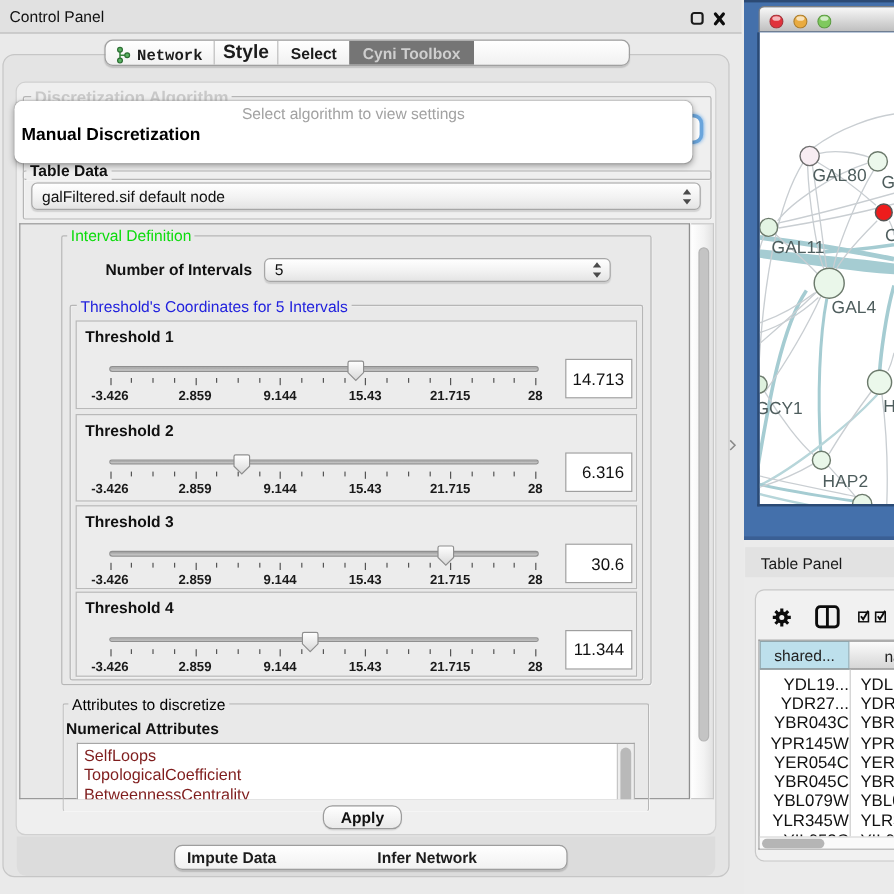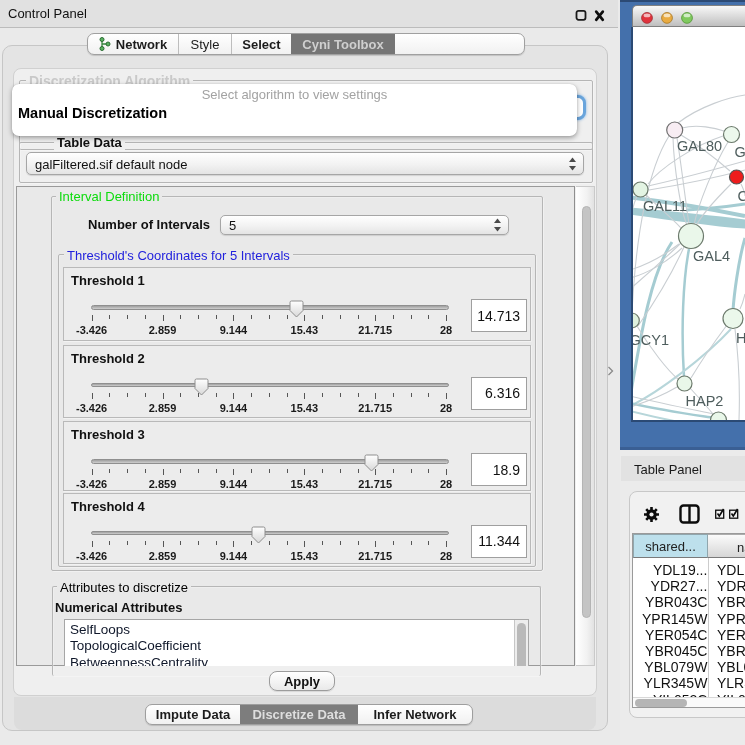--- a/index.html
+++ b/index.html
@@ -29,41 +29,41 @@
 <svg class="abs" style="left:575px;top:9px;" width="32" height="13" viewBox="0 0 32 13">
   <rect x="1.5" y="1.8" width="9" height="9" rx="2" fill="none" stroke="#1a1a1a" stroke-width="1.8"></rect>
   <path d="M21.2 2.6 L27.8 10.8 M27.8 2.6 L21.2 10.8" stroke="#0d0d0d" stroke-width="2.7" stroke-linecap="round"></path>
 </svg>
 
 <div class="abs" style="left:2px;top:45px;width:606px;height:686px;background:#e4e4e4;border:1px solid #c6c6c6;border-radius:10px;"></div>
 
 <div class="abs" style="left:13px;top:68px;width:584px;height:628px;background:#efefef;border:1px solid #d0d0d0;border-radius:8px;"></div>
 
 <div class="abs" style="left:87px;top:33px;width:438px;height:22px;background:linear-gradient(#ffffff,#f1f1f1);border:1px solid #a0a0a0;border-radius:7px;box-shadow:0 1px 1px rgba(0,0,0,.15);display:flex;align-items:stretch;overflow:hidden;">
-  <div style="flex:0 0 90px;display:flex;align-items:center;justify-content:center;font-size:13px;font-weight:600;color:#1c1c1c;">
+  <div style="flex:0 0 90px;display:flex;align-items:flex-end;justify-content:center;font-size:13px;font-weight:600;color:#1c1c1c;font-family:Liberation Mono, monospace;">
     <svg width="12" height="16" viewBox="0 0 12 16" style="margin-right:5px;">
       <path d="M3 4 V12.5 M3 8 H8.5" stroke="#38843f" stroke-width="1.3" fill="none"></path>
       <circle cx="3" cy="3.5" r="2" fill="#5ab262" stroke="#2c6e33" stroke-width="1"></circle>
       <circle cx="9" cy="8" r="2" fill="#5ab262" stroke="#2c6e33" stroke-width="1"></circle>
       <circle cx="3" cy="12.5" r="2" fill="#5ab262" stroke="#2c6e33" stroke-width="1"></circle>
     </svg>Network</div>
   <div class="tabsep"></div>
-  <div style="flex:0 0 52px;display:flex;align-items:center;justify-content:center;font-size:13px;font-weight:400;color:#1c1c1c;">Style</div>
+  <div style="flex:0 0 52px;display:flex;align-items:center;justify-content:center;font-size:16px;font-weight:700;color:#1c1c1c;">Style</div>
   <div class="tabsep"></div>
   <div style="flex:0 0 59px;display:flex;align-items:center;justify-content:center;font-size:13px;font-weight:600;color:#1c1c1c;">Select</div>
   <div style="flex:0 0 104px;display:flex;align-items:center;justify-content:center;font-size:13px;font-weight:600;color:#cfcfcf;background:#757575;">Cyni Toolbox</div>
 </div>
 
 <div class="group" style="left:19px;top:80px;width:574px;height:70px;"></div>
 <div class="abs" style="left:26px;top:73px;font-size:14px;font-weight:bold;color:#c9c9c9;background:#efefef;padding:0 3px;">Discretization Algorithm</div>
 
 <div class="abs" style="left:500px;top:95px;width:86px;height:25px;background:#fff;border:3px solid #6aa5dc;border-radius:8px;box-shadow:0 0 3px #7db4e8;"></div>
 
 <div class="group" style="left:19px;top:142px;width:574px;height:41px;"></div>
-<div class="abs" style="left:22px;top:135px;font-size:13px;font-weight:600;color:#111;background:#efefef;padding:0 3px;margin-left:32px;">Table Data</div>
+<div class="abs" style="left:22px;top:135px;font-size:13px;font-weight:600;color:#111;background:#efefef;padding:0 3px;">Table Data</div>
 <div class="combo" style="left:26px;top:152px;width:558px;height:23px;">
   <span class="ctext">galFiltered.sif default node</span>
   <svg class="arrows" viewBox="0 0 9 14">
       <path d="M4.5 0.5 L8 5 H1 Z" fill="#4a4a4a"></path>
       <path d="M4.5 13.5 L8 9 H1 Z" fill="#4a4a4a"></path>
     </svg>
 </div>
 
 <div class="abs" style="left:16px;top:186px;width:559px;height:480px;background:#e9e9e9;border:1px solid #9a9a9a;border-right:1px solid #8e8e8e;"></div>
 
@@ -204,21 +204,21 @@
   <svg style="position:absolute;left:300.1px;top:32px;" width="15" height="18" viewBox="0 0 15 18">
     <path d="M2.5 1 H12.5 Q14 1 14 2.5 V10.5 L7.5 17 L1 10.5 V2.5 Q1 1 2.5 1 Z" fill="url(#thg2)" stroke="#8e8e8e" stroke-width="1"></path>
     <defs>
         <linearGradient id="thg2" x1="0" y1="0" x2="0" y2="1">
           <stop offset="0" stop-color="#ffffff"></stop>
           <stop offset="1" stop-color="#d8d8d8"></stop>
         </linearGradient>
       </defs>
   </svg>
   <div class="valbox">
-      <span>18.9</span>
+      <span>30.6</span>
     </div>
 </div>
 <div class="thbox" style="top:492.5px;height:71px;">
   <div class="thtitle">Threshold 4</div>
   <div style="position:absolute;left:26.6px;top:37px;width:358.5px;height:4.5px;background:linear-gradient(#9e9e9e,#cfcfcf);border:1px solid #8f8f8f;border-radius:3px;"></div>
   <div style="position:absolute;left:27.6px;top:47px;width:1px;height:6px;background:#555;"></div>
     <div style="position:absolute;left:45.3px;top:47px;width:1px;height:4px;background:#555;"></div>
     <div style="position:absolute;left:63.0px;top:47px;width:1px;height:4px;background:#555;"></div>
     <div style="position:absolute;left:80.8px;top:47px;width:1px;height:4px;background:#555;"></div>
     <div style="position:absolute;left:98.5px;top:47px;width:1px;height:6px;background:#555;"></div>
@@ -255,32 +255,31 @@
   </svg>
   <div class="valbox">
       <span>11.344</span>
     </div>
 </div>
 
 <div class="group" style="left:52px;top:586px;width:489px;height:90px;border-bottom:none;"></div>
 <div class="abs" style="left:57px;top:580px;font-size:13px;color:#000000;background:#e9e9e9;padding:0 3px;">Attributes to discretize</div>
 <div class="abs" style="left:55px;top:600px;font-size:13px;font-weight:bold;color:#111;">Numerical Attributes</div>
 <div class="abs" style="left:64px;top:619px;width:465px;height:47px;background:#fff;border:1px solid #a6a6a6;border-bottom:none;overflow:hidden;">
-  <div style="position:absolute;left:5px;top:2px;font-size:13.5px;color:#0f172a;line-height:16.3px;">SelfLoops<br>TopologicalCoefficient<br>BetweennessCentrality</div>
+  <div style="position:absolute;left:5px;top:2px;font-size:13.5px;color:#7f1d1d;line-height:16.3px;">SelfLoops<br>TopologicalCoefficient<br>BetweennessCentrality</div>
   <div style="position:absolute;right:0;top:0;width:14px;height:47px;background:#ededed;border-left:1px solid #c6c6c6;"></div>
   <div style="position:absolute;right:2px;top:3px;width:9px;height:44px;background:#b9b9b9;border-radius:4.5px 4.5px 0 0;"></div>
 </div>
 
 <div class="abs" style="left:269px;top:671px;width:66px;height:20px;background:linear-gradient(#ffffff,#f4f4f4 50%,#e9e9e9);border:1px solid #9c9c9c;border-radius:8px;box-shadow:0 1px 1px rgba(0,0,0,.1);display:flex;align-items:center;justify-content:center;font-size:13px;font-weight:600;color:#111;">Apply</div>
 
 <div class="abs" style="left:14px;top:697px;width:582px;height:33px;background:#dcdcdc;border-radius:0 0 8px 8px;"></div>
 
 <div class="abs" style="left:145px;top:704px;width:328px;height:21px;background:linear-gradient(#ffffff,#f1f1f1);border:1px solid #9e9e9e;border-radius:7px;box-shadow:0 1px 1px rgba(0,0,0,.15);display:flex;align-items:stretch;overflow:hidden;">
   <div style="flex:0 0 94px;display:flex;align-items:center;justify-content:center;font-size:13px;font-weight:600;color:#1c1c1c;">Impute Data</div>
-  <div style="flex:0 0 118px;display:flex;align-items:center;justify-content:center;font-size:13px;font-weight:600;color:#dedede;background:#7d7d7d;">Discretize Data</div>
   <div style="flex:1;display:flex;align-items:center;justify-content:center;font-size:13px;font-weight:600;color:#1c1c1c;">Infer Network</div>
 </div>
 
 <div class="abs" style="left:12px;top:84px;width:565px;height:52px;background:#ffffff;border-radius:7px;box-shadow:0 2px 5px rgba(0,0,0,.35), 0 0 1px rgba(0,0,0,.2);"></div>
 <div class="abs" style="left:12px;top:84px;width:565px;height:52px;">
   <div style="position:absolute;left:6px;top:21px;font-size:14.5px;font-weight:bold;color:#000;">Manual Discretization</div>
   <div style="position:absolute;left:0;top:3px;width:100%;text-align:center;font-size:13px;color:#a2a2a2;">Select algorithm to view settings</div>
 </div>
 
 <svg class="abs" style="left:607px;top:366px;" width="7" height="10" viewBox="0 0 7 10">

